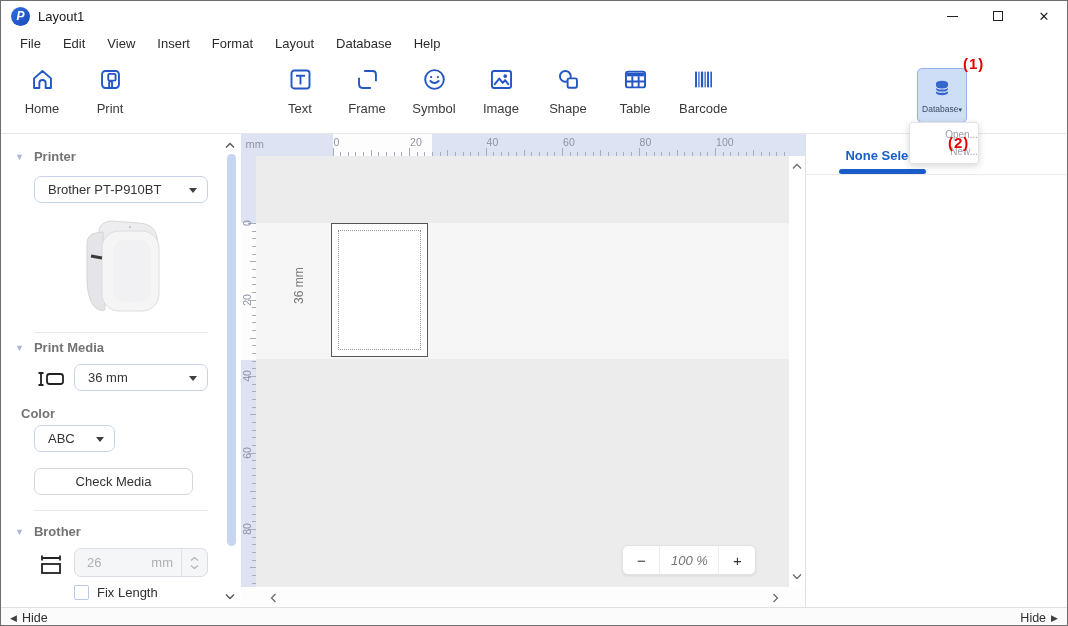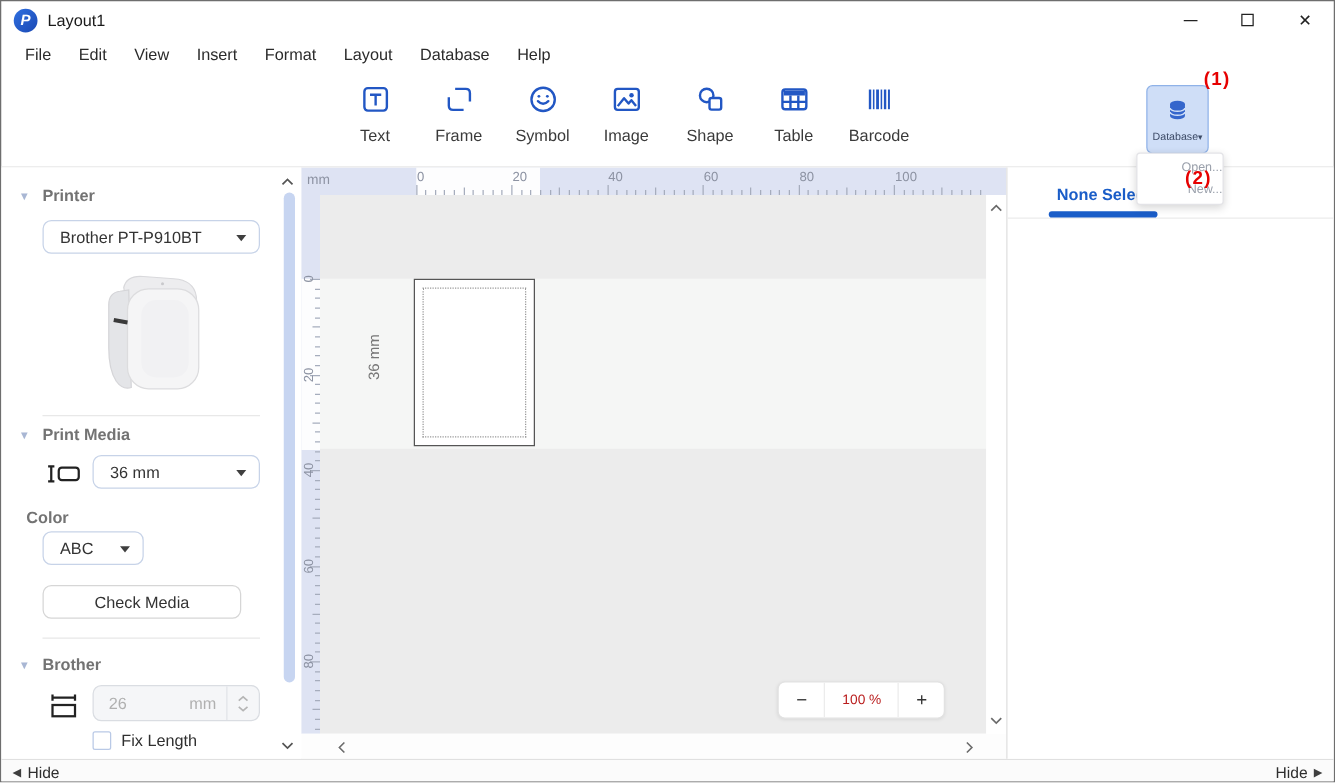--- a/index.html
+++ b/index.html
@@ -91,22 +91,22 @@
            font-size:10.5px; color:#8d93a3; text-align:center; }
   .workspace { position:absolute; left:15px; top:22px; right:16px; bottom:20px; background:#ececec; }
   .tape-band { position:absolute; left:0; right:0; top:67px; height:136px; background:#f5f6f5; }
   .label-obj { position:absolute; left:75px; top:67px; width:97px; height:134px; background:#fff; border:1px solid #555; }
   .label-inner { position:absolute; left:6px; right:6px; top:6px; bottom:6px; border:1px dotted #999; }
   .tape-size { position:absolute; left:36px; top:118px; width:30px; height:30px; transform:rotate(-90deg);
                color:#777; font-size:12px; white-space:nowrap; }
   .zoom-pill { position:absolute; right:33px; bottom:12px; height:30px; display:flex; background:#fff;
                border:1px solid #e2e2e2; border-radius:6px; box-shadow:0 1px 3px rgba(0,0,0,.08); overflow:hidden; }
   .zoom-btn { width:36px; display:flex; align-items:center; justify-content:center; font-size:15px; color:#333; }
-  .zoom-val { width:60px; display:flex; align-items:center; justify-content:center; font-size:11px; color:#b91c1c;
-              border-left:1px solid #ececec; border-right:1px solid #ececec; }
+  .zoom-val { width:60px; display:flex; align-items:center; justify-content:center; font-size:13px; color:#737373;
+              border-left:1px solid #ececec; border-right:1px solid #ececec;font-style:italic; }
   .right-strip { position:absolute; right:0; top:22px; width:16px; bottom:20px; background:#fff; }
   .h-scrollrow { position:absolute; left:0; right:0; bottom:0; height:20px; background:#fdfdfd; }
 
   
   .right-panel { position:relative; width:262px; background:#fff; border-left:1px solid #e0e0e0; }
   .tab-row { height:41px; border-bottom:1px solid #ebebeb; position:relative; }
   .tab-label { position:absolute; left:39px; top:14px; color:#1a5dc8; font-weight:bold; font-size:13px; }
   .tab-underline { position:absolute; left:33px; top:35px; width:87px; height:5px; border-radius:3px; background:#1a5dc8; }
   .empty-title { position:absolute; top:237px; left:0; right:0; text-align:center; font-size:17px; color:#383838; }
   .empty-sub { position:absolute; top:265px; left:0; right:0; text-align:center; font-size:13px; color:#4a4a4a; }
@@ -143,20 +143,36 @@
     <span class="menu-item">Edit</span>
     <span class="menu-item">View</span>
     <span class="menu-item">Insert</span>
     <span class="menu-item">Format</span>
     <span class="menu-item">Layout</span>
     <span class="menu-item">Database</span>
     <span class="menu-item">Help</span>
   </div>
 
   <div class="toolbar">
+    <div class="tgroup tgroup-left">
+      <div class="tool-item">
+        <span><svg viewBox="0 0 24 24">
+              <path class="icon-stroke" stroke-linejoin="round" d="M4.5 11 L12 4.5 L19.5 11 V19.5 H14.8 V15.2 Q14.8 12.4 12 12.4 Q9.2 12.4 9.2 15.2 V19.5 H4.5 Z"></path>
+            </svg></span>
+        <span class="tool-label">Home</span>
+      </div>
+      <div class="tool-item">
+        <span><svg viewBox="0 0 24 24">
+              <rect class="icon-stroke" x="4.5" y="4.5" width="15" height="15" rx="3"></rect>
+              <rect class="icon-stroke" x="10" y="7" width="6.5" height="6" rx="1"></rect>
+              <rect class="icon-stroke" x="10.8" y="13.5" width="2.6" height="6" rx="1.2"></rect>
+            </svg></span>
+        <span class="tool-label">Print</span>
+      </div>
+    </div>
 
     <div class="tgroup tgroup-insert">
       <div class="tool-item">
         <span><svg viewBox="0 0 24 24">
               <rect class="icon-stroke" x="4" y="4" width="16" height="16" rx="2.5"></rect>
               <path class="icon-stroke" d="M8 8.7 H16 M12 8.7 V16.4"></path>
             </svg></span>
         <span class="tool-label">Text</span>
       </div>
       <div class="tool-item">

